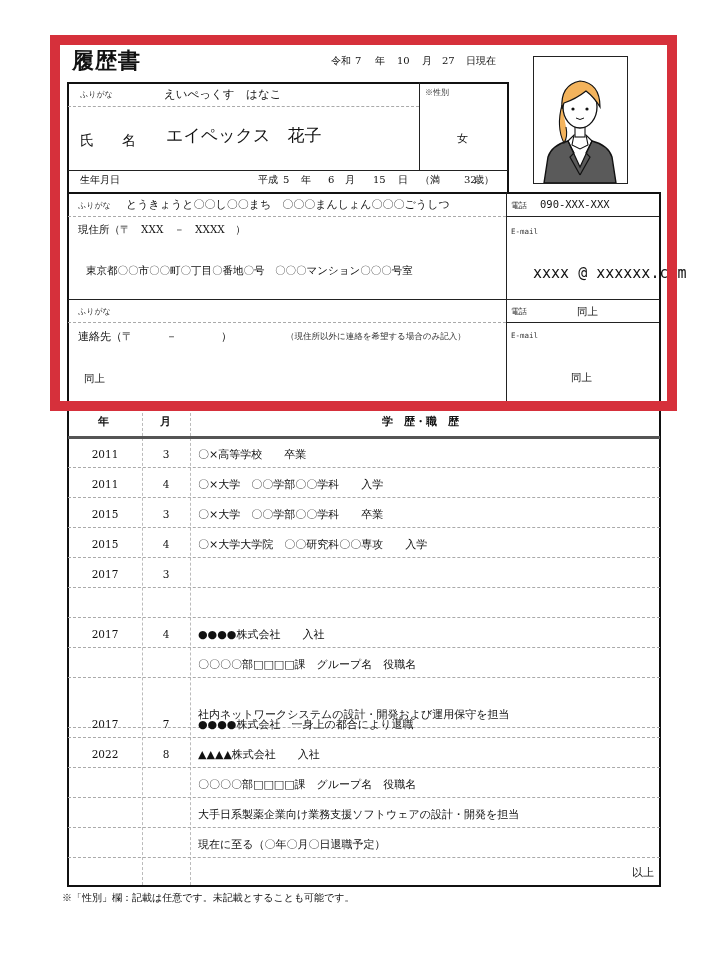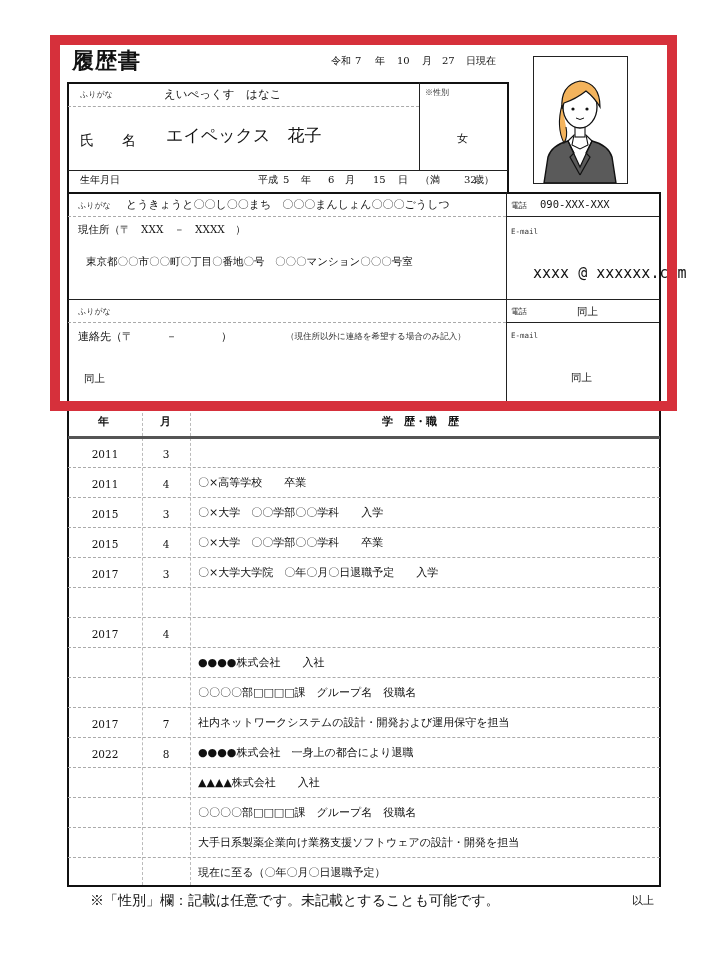--- a/index.html
+++ b/index.html
@@ -24,25 +24,25 @@
   .val { font-size: 11px; }
   .mono { font-family: "DejaVu Sans Mono", "Liberation Mono", monospace; }
 
   .photo { left: 533px; top: 56px; width: 95px; height: 128px; border: 1px solid #222; background: #fff; }
 
   .red-box { position: absolute; left: 50px; top: 35px; width: 627px; height: 376px; border: 10px solid #d6303b; pointer-events: none; }
 
   .hist-row { position: absolute; left: 68px; width: 592px; height: 30px; }
   .hist-row .c-year { position: absolute; left: 0; width: 74px; text-align: center; top: 10px; font-size: 10.5px; }
   .hist-row .c-month { position: absolute; left: 74px; width: 48px; text-align: center; top: 10px; font-size: 10.5px; }
-  .hist-row .c-desc { position: absolute; left: 130px; top: 9px; font-size: 11px; white-space: nowrap; margin-top: 28px; }
+  .hist-row .c-desc { position: absolute; left: 130px; top: 9px; font-size: 11px; white-space: nowrap; }
   .hist-row .c-desc.right { left: auto; right: 6px; }
   .hist-row .rline { position: absolute; left: 0; right: 0; bottom: 0; border-top: 1px dashed #aaa; }
 
-  .footnote { left: 62px; top: 893px; font-size: 14px; margin-left: 28px; }
+  .footnote { left: 62px; top: 893px; font-size: 10px; }
 </style>
 </head>
 <body>
 
 <div class="txt title">履歴書</div>
 
 <div>
   <span class="txt date" style="left:331px">令和</span>
   <span class="txt date" style="left:355px">7</span>
   <span class="txt date" style="left:375px">年</span>
@@ -113,21 +113,21 @@
 <div class="vl" style="left:506px; top:192px; height:212px;"></div>
 <div class="hl dot" style="left:68px; top:216px; width:438px;"></div>
 <div class="hl" style="left:507px; top:216px; width:152px;"></div>
 <div class="hl" style="left:68px; top:299px; width:592px;"></div>
 <div class="hl dot" style="left:68px; top:322px; width:438px;"></div>
 <div class="hl" style="left:507px; top:322px; width:152px;"></div>
 
 <span class="txt small" style="left:78px; top:202px">ふりがな</span>
 <span class="txt val" style="left:126px; top:199px; font-size:11px">とうきょうと〇〇し〇〇まち　〇〇〇まんしょん〇〇〇ごうしつ</span>
 <span class="txt lbl" style="left:78px; top:224px; font-size:10.5px">現住所（〒　XXX　－　XXXX　）</span>
-<span class="txt val" style="left:86px; top:256px; font-size:10.5px">東京都〇〇市〇〇町〇丁目〇番地〇号　〇〇〇マンション〇〇〇号室</span>
+<span class="txt val" style="left:86px; top:265px; font-size:10.5px">東京都〇〇市〇〇町〇丁目〇番地〇号　〇〇〇マンション〇〇〇号室</span>
 
 <span class="txt small" style="left:511px; top:202px">電話</span>
 <span class="txt val mono" style="left:540px; top:199px; font-size:10.5px">090-XXX-XXX</span>
 <span class="txt small mono" style="left:511px; top:228px; font-size:7.5px">E-mail</span>
 <span class="txt val mono" style="left:533px; top:266px; font-size:15px">xxxx @ xxxxxx.com</span>
 
 <span class="txt small" style="left:78px; top:308px">ふりがな</span>
 <span class="txt lbl" style="left:78px; top:331px; font-size:11px">連絡先（〒　　　－　　　　）</span>
 <span class="txt small" style="left:286px; top:332px; font-size:8.5px">（現住所以外に連絡を希望する場合のみ記入）</span>
 <span class="txt val" style="left:84px; top:373px; font-size:10.5px">同上</span>
@@ -165,21 +165,21 @@
     </div>
   <div class="hist-row" style="top:498px">
       <span class="c-year">2015</span>
       <span class="c-month">3</span>
       <span class="c-desc">〇×大学　〇〇学部〇〇学科　　卒業</span>
       <div class="rline"></div>
     </div>
   <div class="hist-row" style="top:528px">
       <span class="c-year">2015</span>
       <span class="c-month">4</span>
-      <span class="c-desc">〇×大学大学院　〇年〇月〇日退職予定　　入学</span>
+      <span class="c-desc">〇×大学大学院　〇〇研究科〇〇専攻　　入学</span>
       <div class="rline"></div>
     </div>
   <div class="hist-row" style="top:558px">
       <span class="c-year">2017</span>
       <span class="c-month">3</span>
       <div class="rline"></div>
     </div>
   <div class="hist-row" style="top:588px">
       <span class="c-year"></span>
       <span class="c-month"></span>
@@ -191,21 +191,21 @@
       <span class="c-month">4</span>
       <span class="c-desc">●●●●株式会社　　入社</span>
       <div class="rline"></div>
     </div>
   <div class="hist-row" style="top:648px">
       <span class="c-year"></span>
       <span class="c-month"></span>
       <span class="c-desc">〇〇〇〇部□□□□課　グループ名　役職名</span>
       <div class="rline"></div>
     </div>
-  <div class="hist-row" style="top:678px">
+  <div class="hist-row" style="top:698px">
       <span class="c-year"></span>
       <span class="c-month"></span>
       <span class="c-desc">社内ネットワークシステムの設計・開発および運用保守を担当</span>
       <div class="rline"></div>
     </div>
   <div class="hist-row" style="top:708px">
       <span class="c-year">2017</span>
       <span class="c-month">7</span>
       <span class="c-desc">●●●●株式会社　一身上の都合により退職</span>
       <div class="rline"></div>

